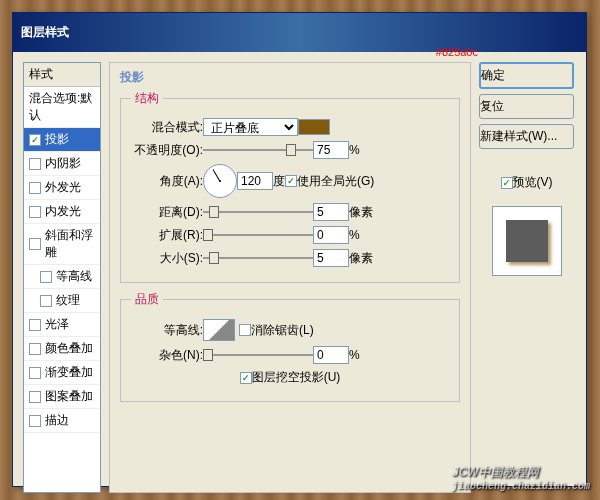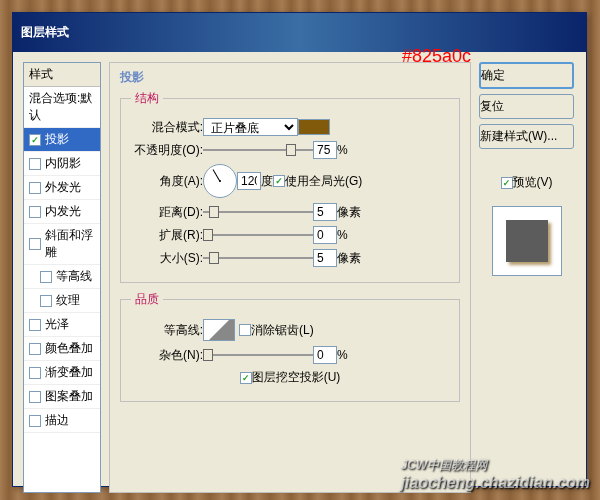--- a/index.html
+++ b/index.html
@@ -13,38 +13,38 @@
 .style-item.selected { background: #316ac5; color: #fff; }
 .style-item.indented { padding-left: 16px; }
 .cb { width: 12px; height: 12px; border: 1px solid #7f9db9; background: #fff; display: inline-flex; align-items: center; justify-content: center; font-size: 9px; color: #21a121; flex-shrink: 0; }
 .cb.checked::before { content: "✓"; font-weight: bold; }
 .main-panel { flex: 1; border: 1px solid #c0c0c0; padding: 6px 10px; background: #ece9d8; position: relative; }
 .panel-title { color: #6b8cc7; font-weight: bold; margin-bottom: 4px; }
 fieldset { border: 1px solid #c0c0c0; padding: 6px 10px 10px 10px; margin-bottom: 8px; }
 legend { color: #be185d; padding: 0 4px; }
 .row { display: flex; align-items: center; margin: 5px 0; gap: 0; }
 .row label { width: 72px; text-align: right; }
-.input-txt { border: 1px solid #7f9db9; background: #fff; padding: 1px 3px; height: 18px; width: 24px; }
+.input-txt { border: 1px solid #7f9db9; background: #fff; padding: 1px 3px; height: 18px; width: 36px; }
 select.input-txt { width: 95px; }
 .color-swatch { width: 32px; height: 16px; background: #825a0c; border: 1px solid #7f9db9; }
 .slider { flex: 1; height: 16px; position: relative; max-width: 110px; }
 .slider-track { position: absolute; top: 7px; left: 0; right: 0; height: 2px; background: #999; }
 .slider-thumb { position: absolute; top: 2px; width: 10px; height: 12px; background: #ece9d8; border: 1px solid #666; }
 .angle-dial { width: 34px; height: 34px; border: 1px solid #7f9db9; border-radius: 50%; background: #fff; position: relative; }
 .angle-dial::before { content: ""; position: absolute; width: 2px; height: 2px; background: #000; border-radius: 50%; top: 50%; left: 50%; transform: translate(-50%, -50%); }
 .angle-dial::after { content: ""; position: absolute; width: 14px; height: 1px; background: #000; top: 50%; left: 50%; transform-origin: left center; transform: rotate(-120deg); }
 .contour { width: 32px; height: 22px; border: 1px solid #7f9db9; background: linear-gradient(135deg, #fff 0%, #fff 48%, #888 52%, #888 100%); }
 .right-panel { width: 95px; display: flex; flex-direction: column; gap: 5px; }
 .btn { background: #ece9d8; border: 1px solid #7f9db9; padding: 3px 0; cursor: pointer; border-radius: 3px; }
 .btn.primary { border: 2px solid #5b9bd5; }
 .preview-box { width: 70px; height: 70px; border: 1px solid #7f9db9; background: #fff; margin: 5px auto; display: flex; align-items: center; justify-content: center; }
 .preview-inner { width: 42px; height: 42px; background: #5c5c5c; box-shadow: 3px 3px 3px rgba(130,90,12,0.6); }
-.annotation { position: absolute; color: #ff0000; font-size: 18px; top: 46px; right: 129px; }
+.annotation { position: absolute; color: #ff0000; font-size: 11px; top: 46px; right: 122px; }
 .watermark { position: absolute; bottom: 8px; right: 10px; color: rgba(255,255,255,0.6); font-size: 16px; font-weight: bold; font-style: italic; text-shadow: 1px 1px 2px #000; margin-left: 48px; }
-.watermark small { font-size: 16px; display: block; }
+.watermark small { font-size: 10px; display: block; font-family: Liberation Mono, monospace; }
 </style>
 </head>
 <body>
 
 <div class="dialog">
   <div class="titlebar">
     <span>图层样式</span>
   </div>
   <div class="content">
     <div class="style-list">

